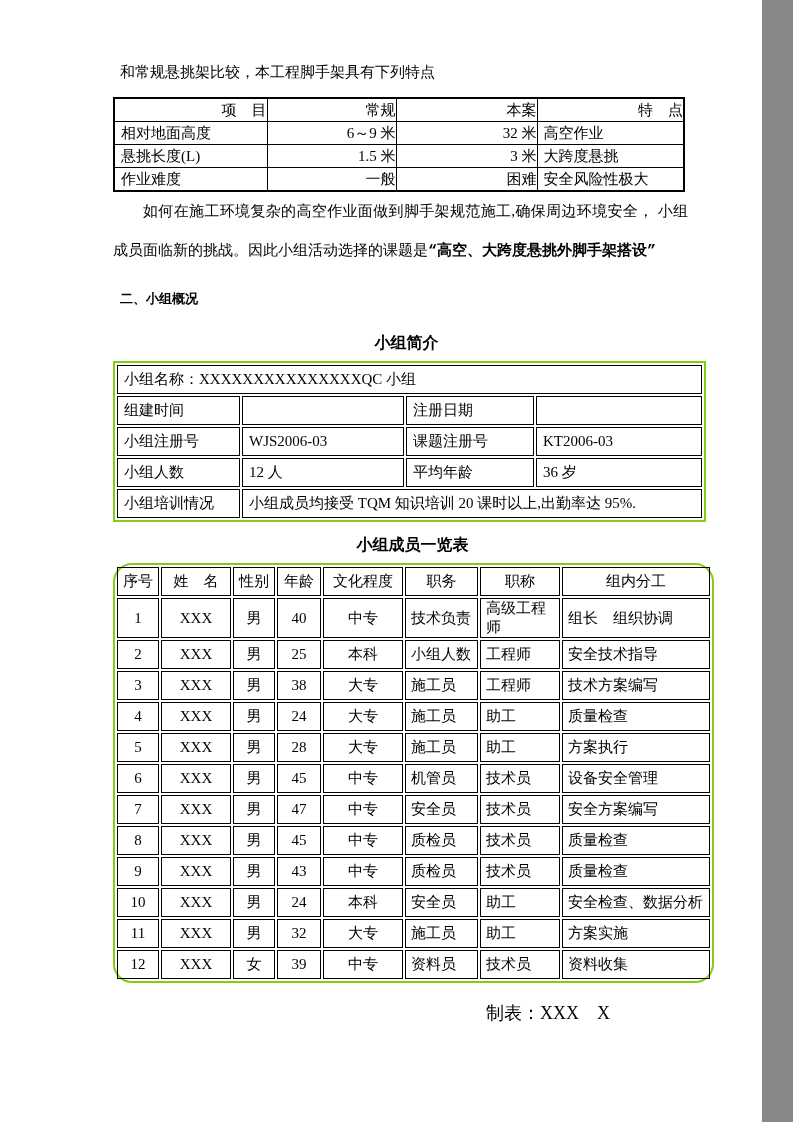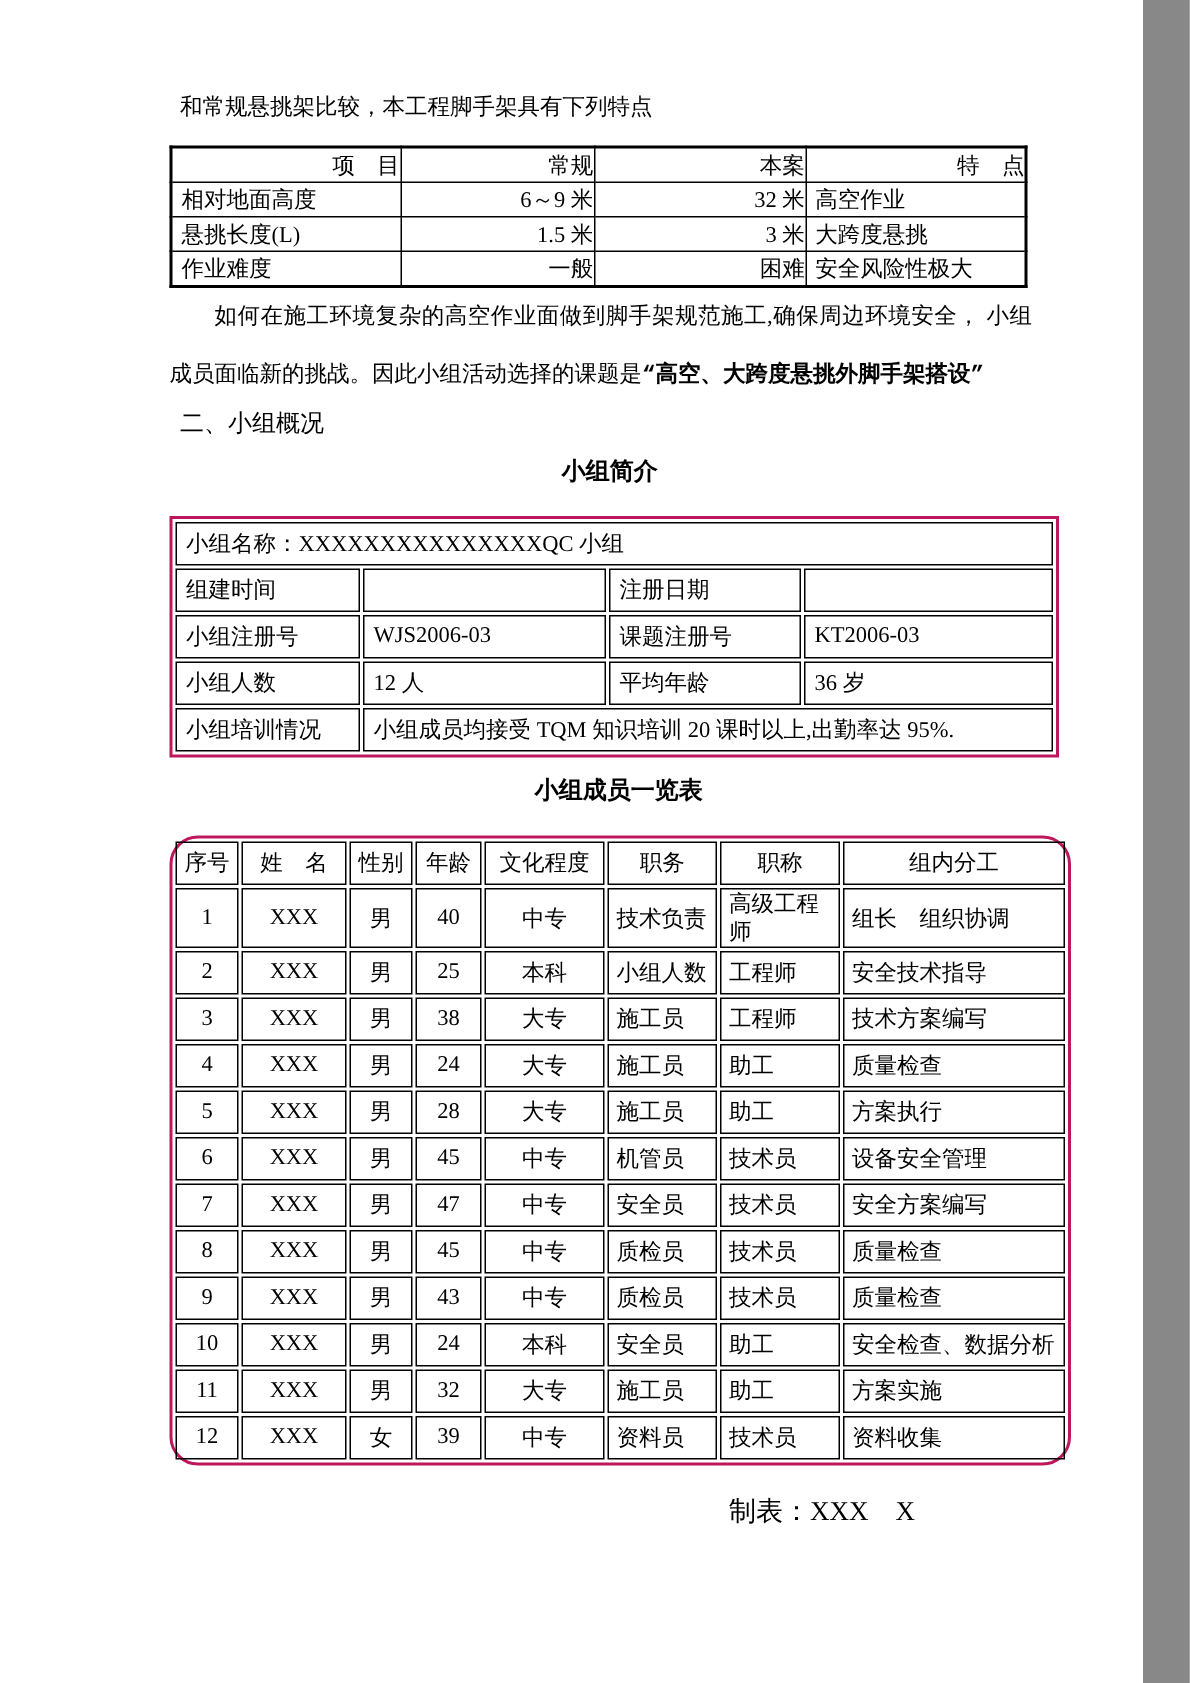--- a/index.html
+++ b/index.html
@@ -30,30 +30,30 @@
   table.cmp tbody td:nth-child(1),
   table.cmp tbody td:nth-child(4){text-align:left;padding-left:6px;}
   
   .para{
     width:575px;margin:0;padding:0;
     font-size:15px;line-height:2.6;
     text-align:justify;text-indent:2em;
   }
   .para b{font-weight:bold;font-family:Liberation Mono, monospace;}
   
-  h2.sec{margin:1px 0 0 7px;font-size:16px;font-weight:normal;line-height:24px;}
+  h2.sec{margin:16px 0 0 7px;font-size:13px;font-weight:bold;line-height:24px;}
   
   .tbl-title{font-weight:bold;font-size:16px;text-align:center;line-height:20px;}
-  .tbl-title.w583{width:587px;margin-top:10px;}
+  .tbl-title.w583{width:587px;margin-top:22px;}
   .tbl-title.w595{width:599px;margin-top:13px;}
   
   table.spaced{
     border-collapse:separate;border-spacing:2px;
-    table-layout:fixed;border:2px solid #be185d;
-    margin-top:19px;
+    table-layout:fixed;border:2px solid #84cc16;
+    margin-top:8px;
   }
   table.spaced th,table.spaced td{
     border:1px solid #000;height:27px;
     font-weight:normal;font-size:15px;
     vertical-align:middle;padding:0 0 0 6px;
     overflow:hidden;white-space:pre-wrap;
   }
   table.prof{width:587px;}
   table.mem{width:599px;border-radius:19px;}
   table.mem th{text-align:center;padding:0;}

